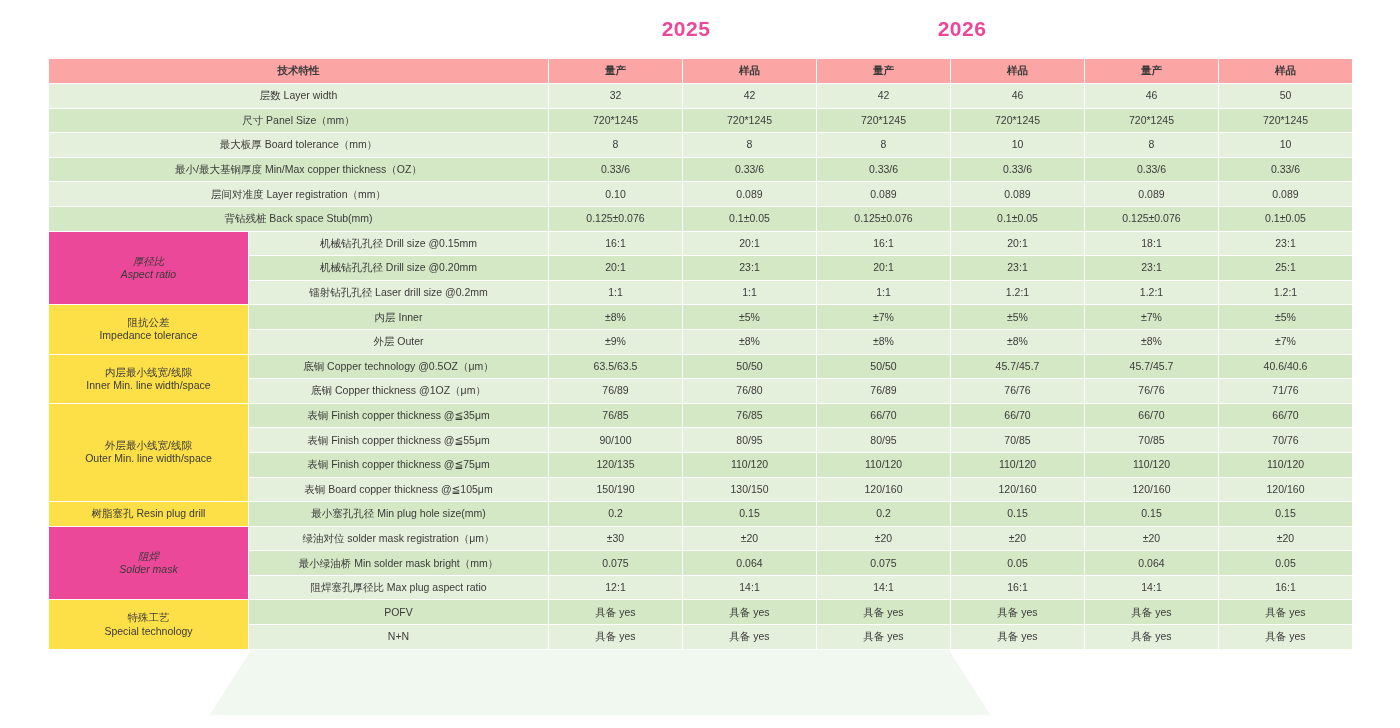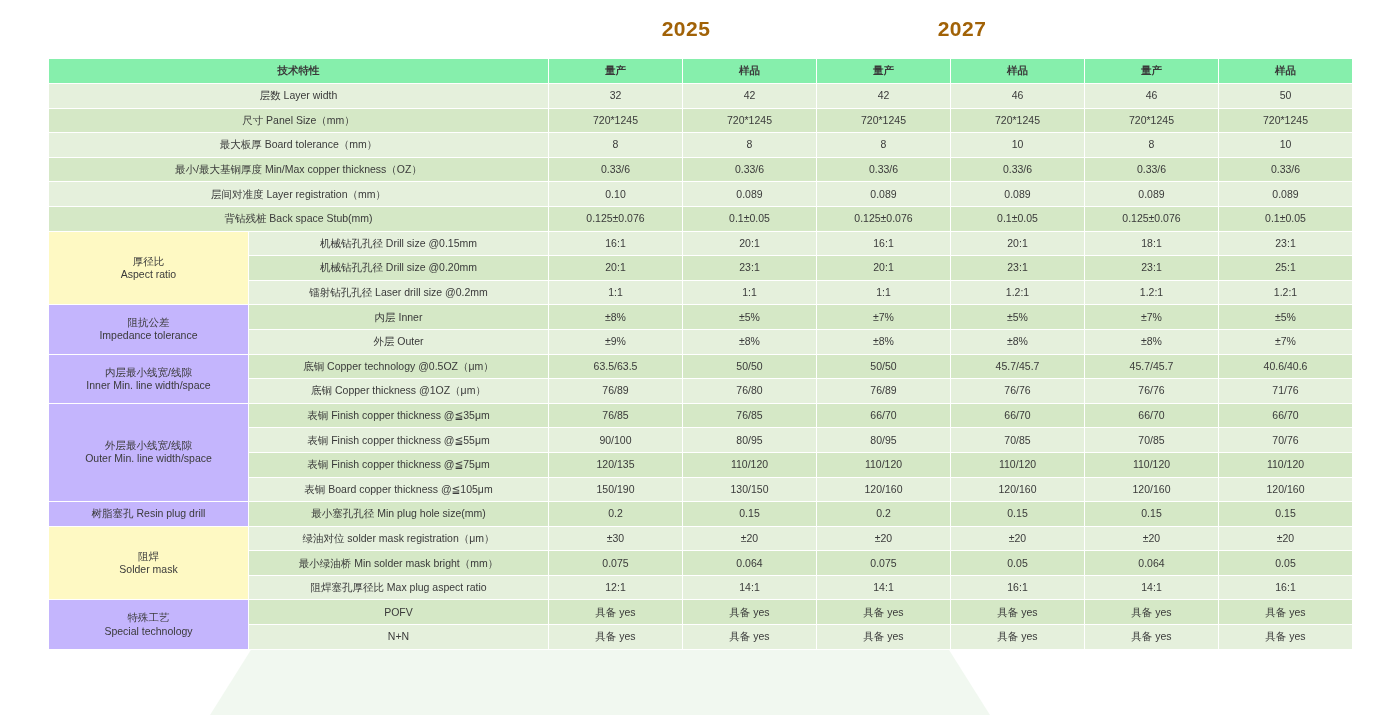--- a/index.html
+++ b/index.html
@@ -61,21 +61,21 @@
     align-items: center;
     padding-left: 48px;
     padding-right: 48px;
     box-sizing: border-box;
   }
   .year-spacer { width: 500px; flex: none; }
   .year-cell {
     width: 276px;
     flex: none;
     text-align: center;
-    color: #a16207;
+    color: #ec4899;
     font-size: 21px;
     font-weight: bold;
     letter-spacing: 0.5px;
   }
 
   .table-wrap {
     position: relative;
     margin: 0 48px;
   }
   table.spec {
@@ -86,57 +86,57 @@
   table.spec th, table.spec td {
     border: 1px solid #ffffff;
     padding: 0 4px;
     font-size: 10.5px;
     color: #3a3a3a;
     text-align: center;
     vertical-align: middle;
     line-height: 1.25;
   }
   thead th {
-    background: #86efac;
+    background: #fca5a5;
     color: #ffffff;
     font-size: 11.5px;
     font-weight: bold;
     height: 24px;
   }
   .row-a td { background: #e5f0dc; }
   .row-b td { background: #d5e8c6; }
   td.lbl {
     text-align: center;
   }
   td.grp {
     background: #dfeed3;
     font-size: 10.5px;
     line-height: 1.35;
   }
-  .row-a td.grp { background: #fef9c3; }
-  .row-b td.grp { background: #c4b5fd; }
+  .row-a td.grp { background: #ec4899; font-style: italic; }
+  .row-b td.grp { background: #fde047; }
   tbody tr { height: 24.6px; }
   .c-label { width: 200px; }
   .c-sub { width: 300px; }
   .c-val { width: 134px; }
 </style>
 </head>
 <body>
 
 <div id="page">
 
   <div class="wm wm-tri"></div>
   <div class="wm wm-band"></div>
   <div class="wm wm-circle1"></div>
   <div class="wm wm-circle2"></div>
 
   <div class="year-row">
     <div class="year-spacer"></div>
     <div class="year-cell">2025</div>
-    <div class="year-cell">2027</div>
+    <div class="year-cell">2026</div>
   </div>
 
   <div class="table-wrap">
     <table class="spec">
       <colgroup>
         <col class="c-label">
           <col class="c-sub">
         <col class="c-val">
           <col class="c-val">
           <col class="c-val">

